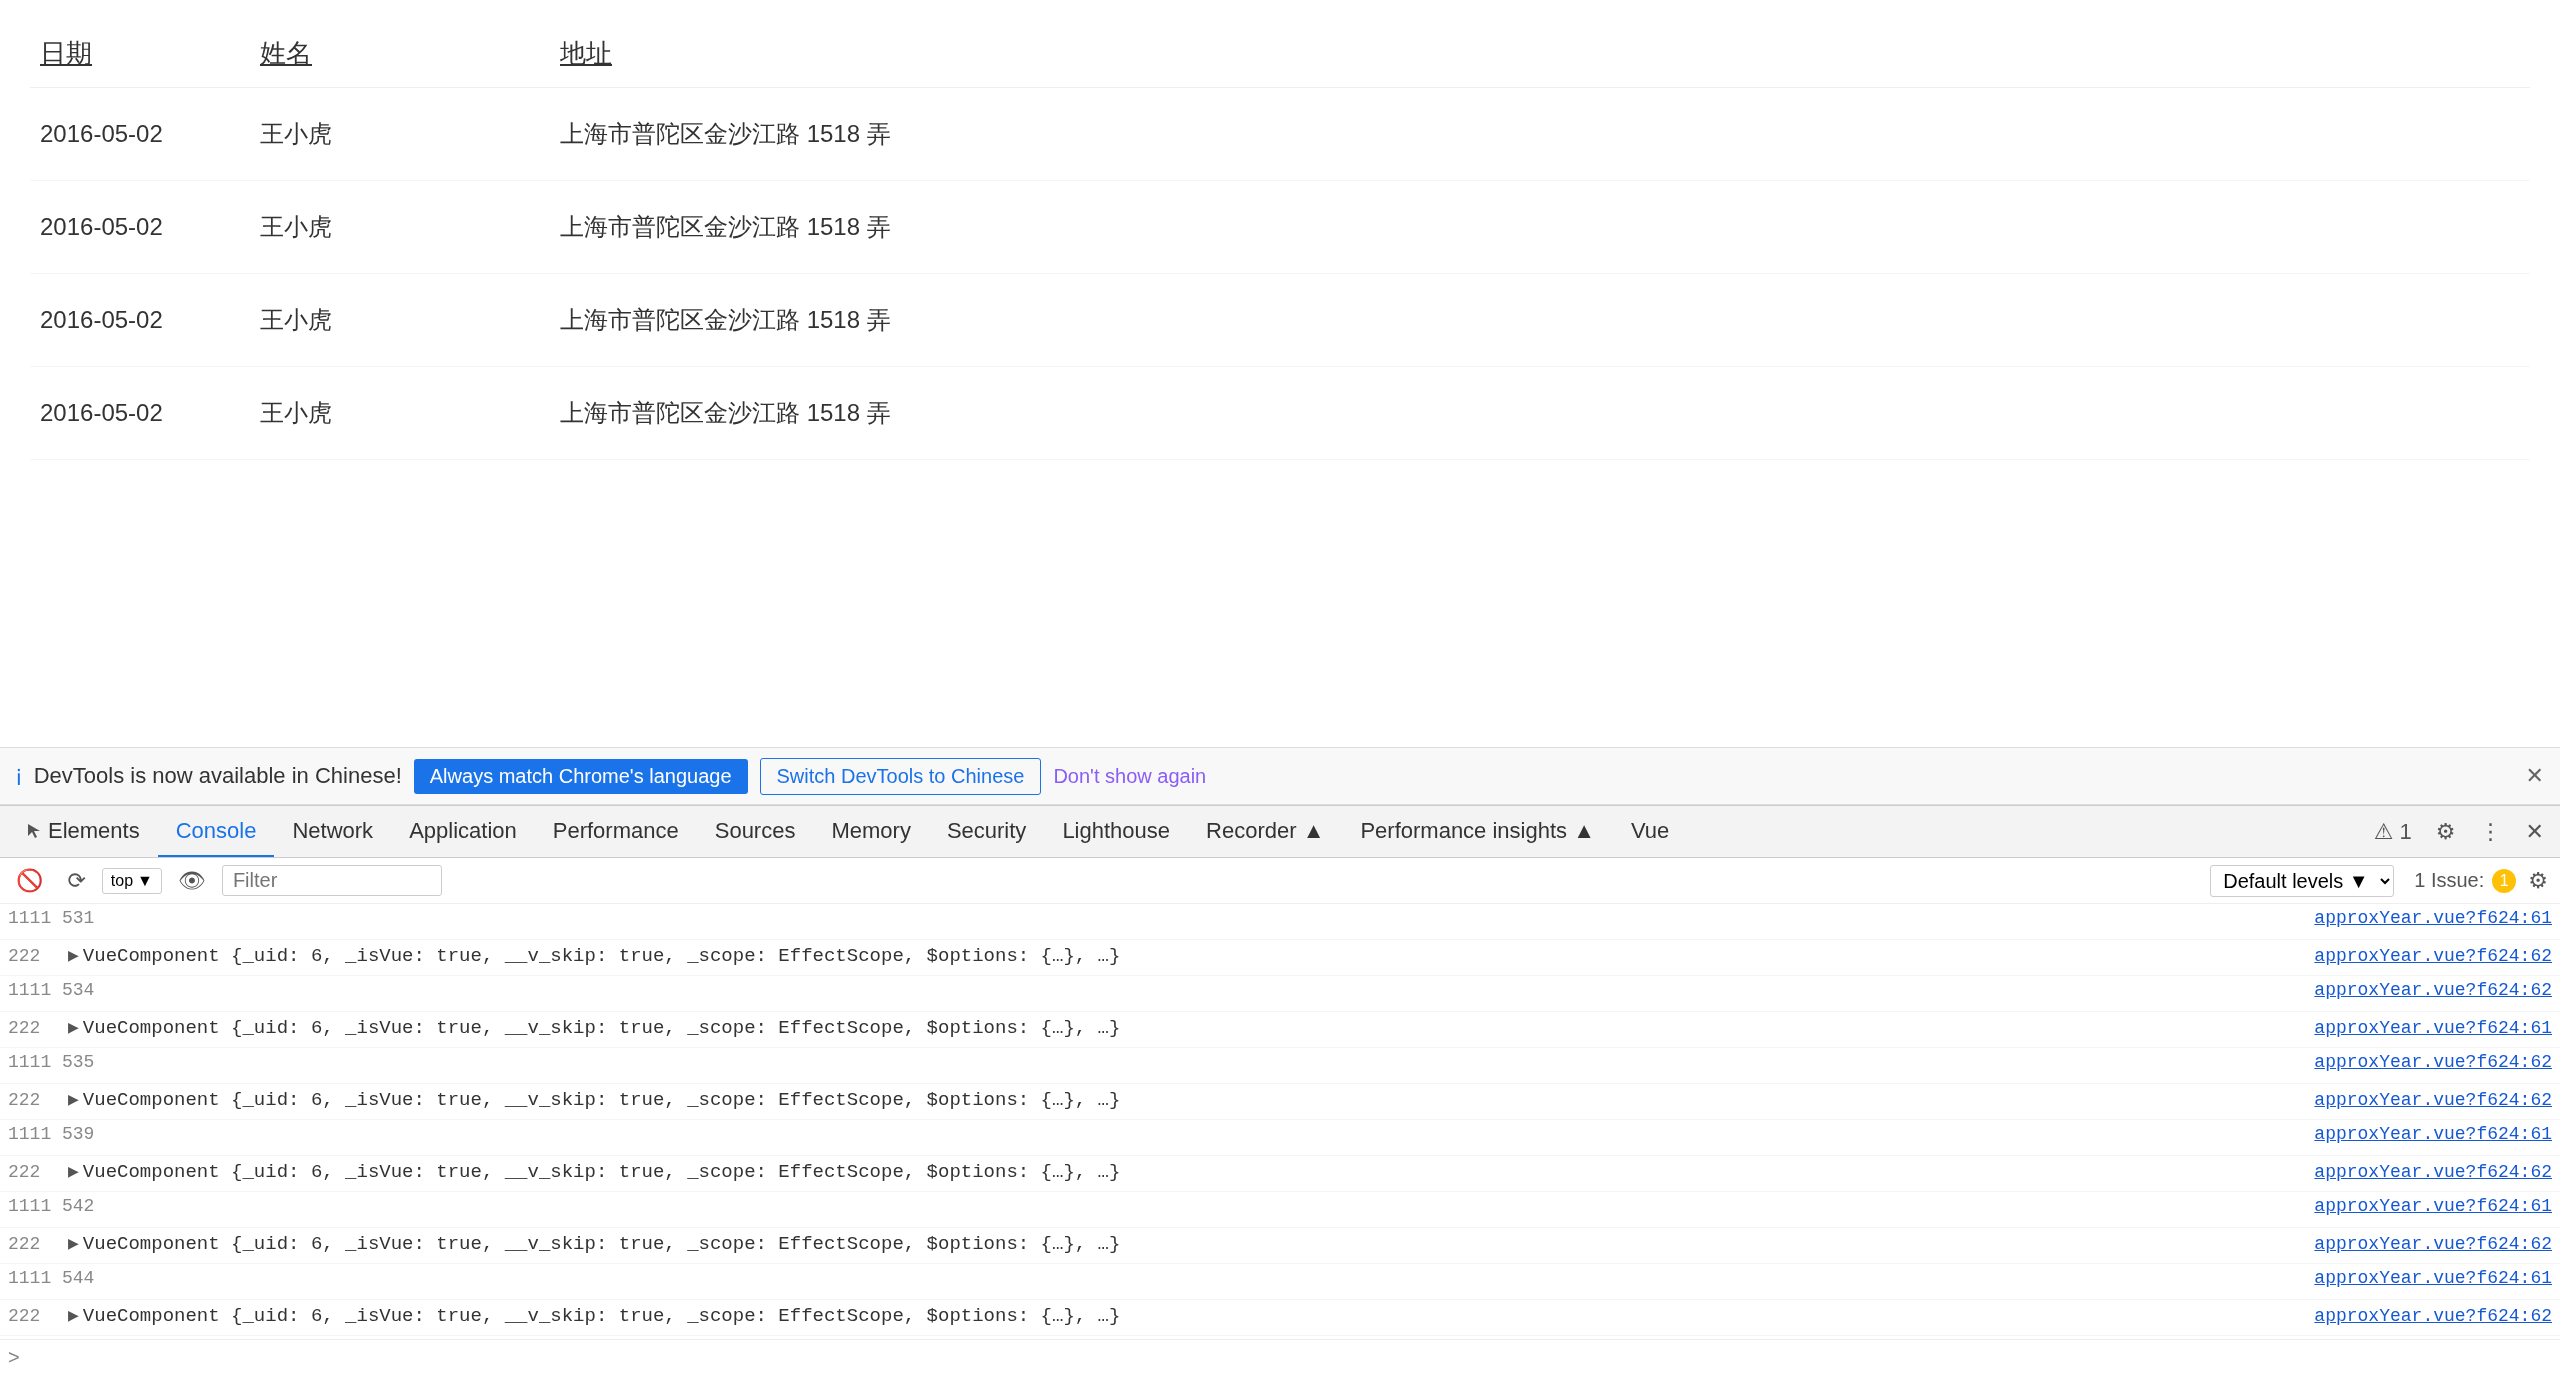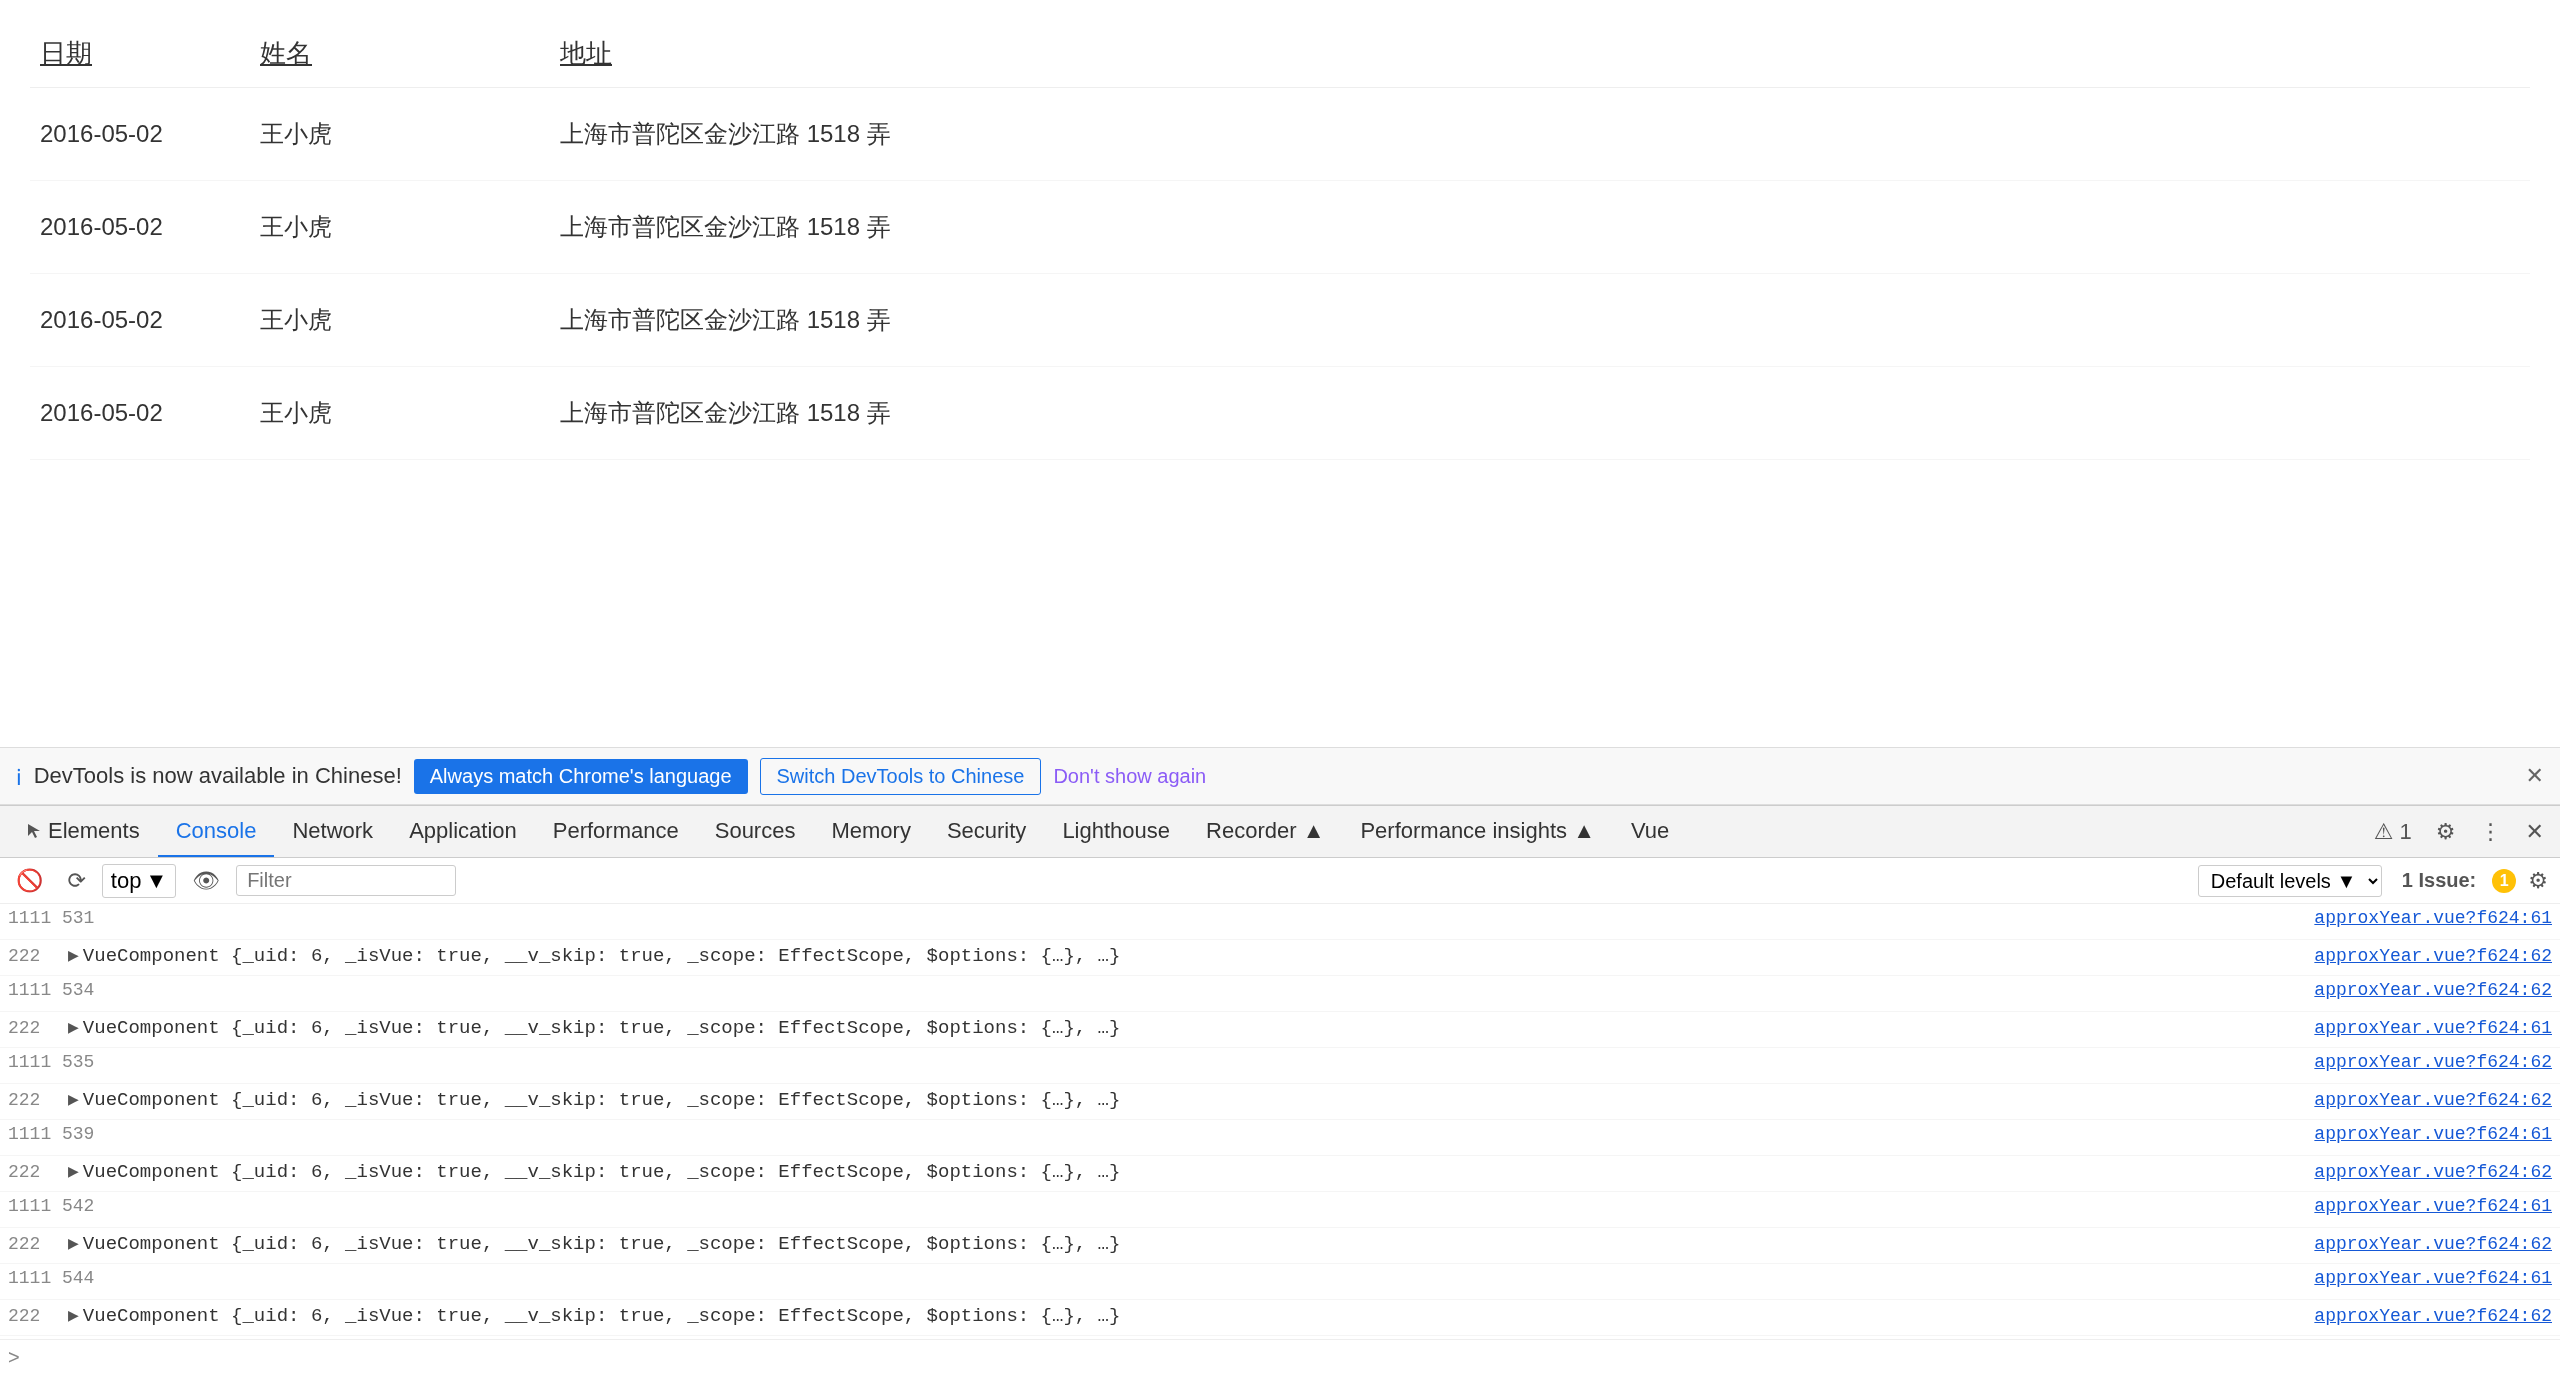--- a/index.html
+++ b/index.html
@@ -189,21 +189,21 @@
       padding: 4px 8px;
       display: flex;
       align-items: center;
     }
 
     .top-select {
       background: #fff;
       border: 1px solid #ccc;
       border-radius: 3px;
       padding: 3px 8px;
-      font-size: 22px;
+      font-size: 16px;
       cursor: pointer;
       display: flex;
       align-items: center;
       gap: 4px;
     }
 
     .filter-input {
       border: 1px solid #ccc;
       border-radius: 3px;
       padding: 3px 10px;
@@ -217,25 +217,24 @@
       border-radius: 3px;
       padding: 3px 8px;
       font-size: 20px;
       cursor: pointer;
       background: #fff;
     }
 
     .issue-badge {
       display: flex;
       align-items: center;
-      gap: 16px;
+      gap: 8px;
       font-size: 20px;
       color: #555;
       margin-left: 12px;
-      font-weight: bold;
     }
 
     .badge-count {
       background: #ffc107;
       color: #fff;
       border-radius: 50%;
       width: 24px;
       height: 24px;
       display: flex;
       align-items: center;

